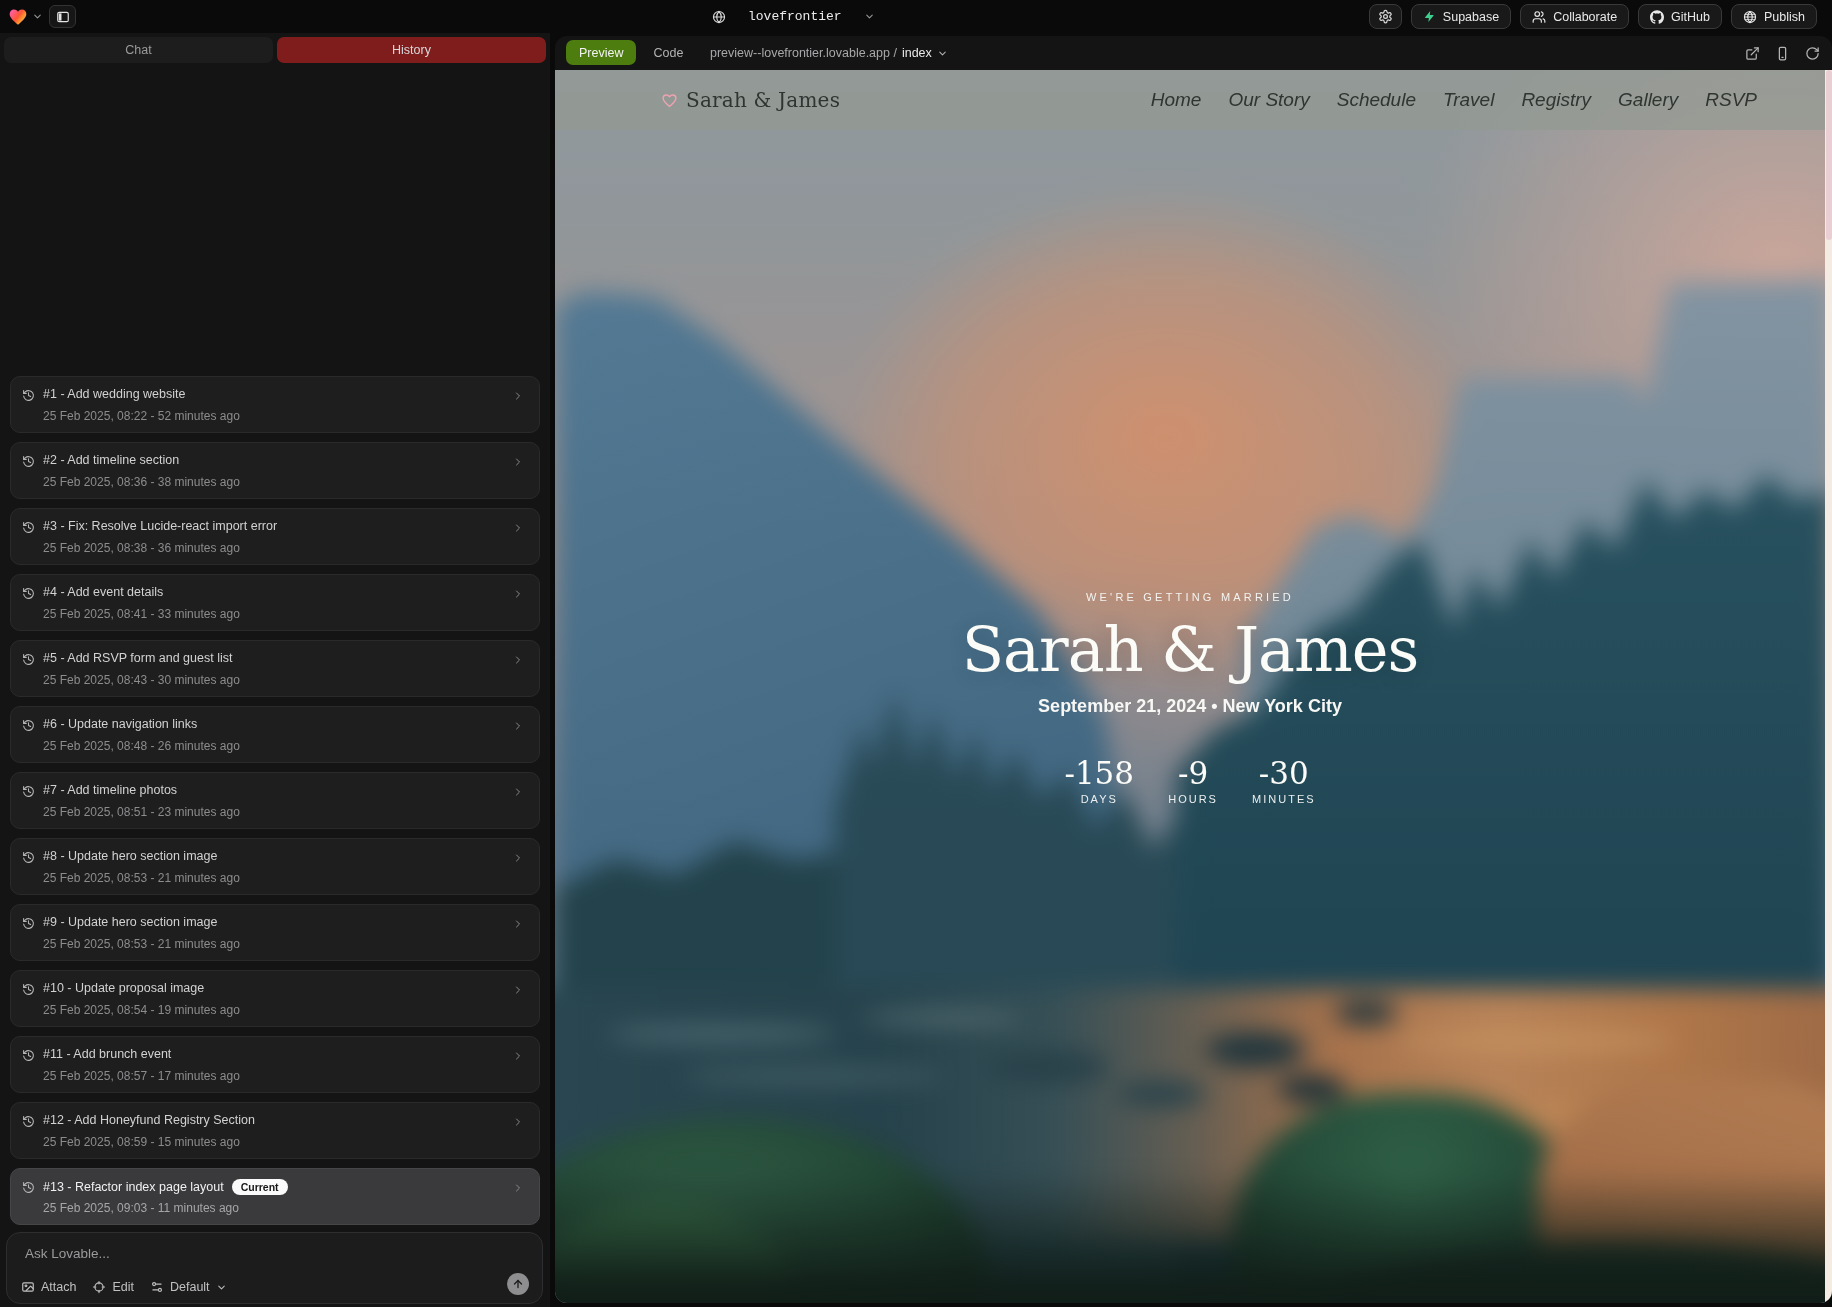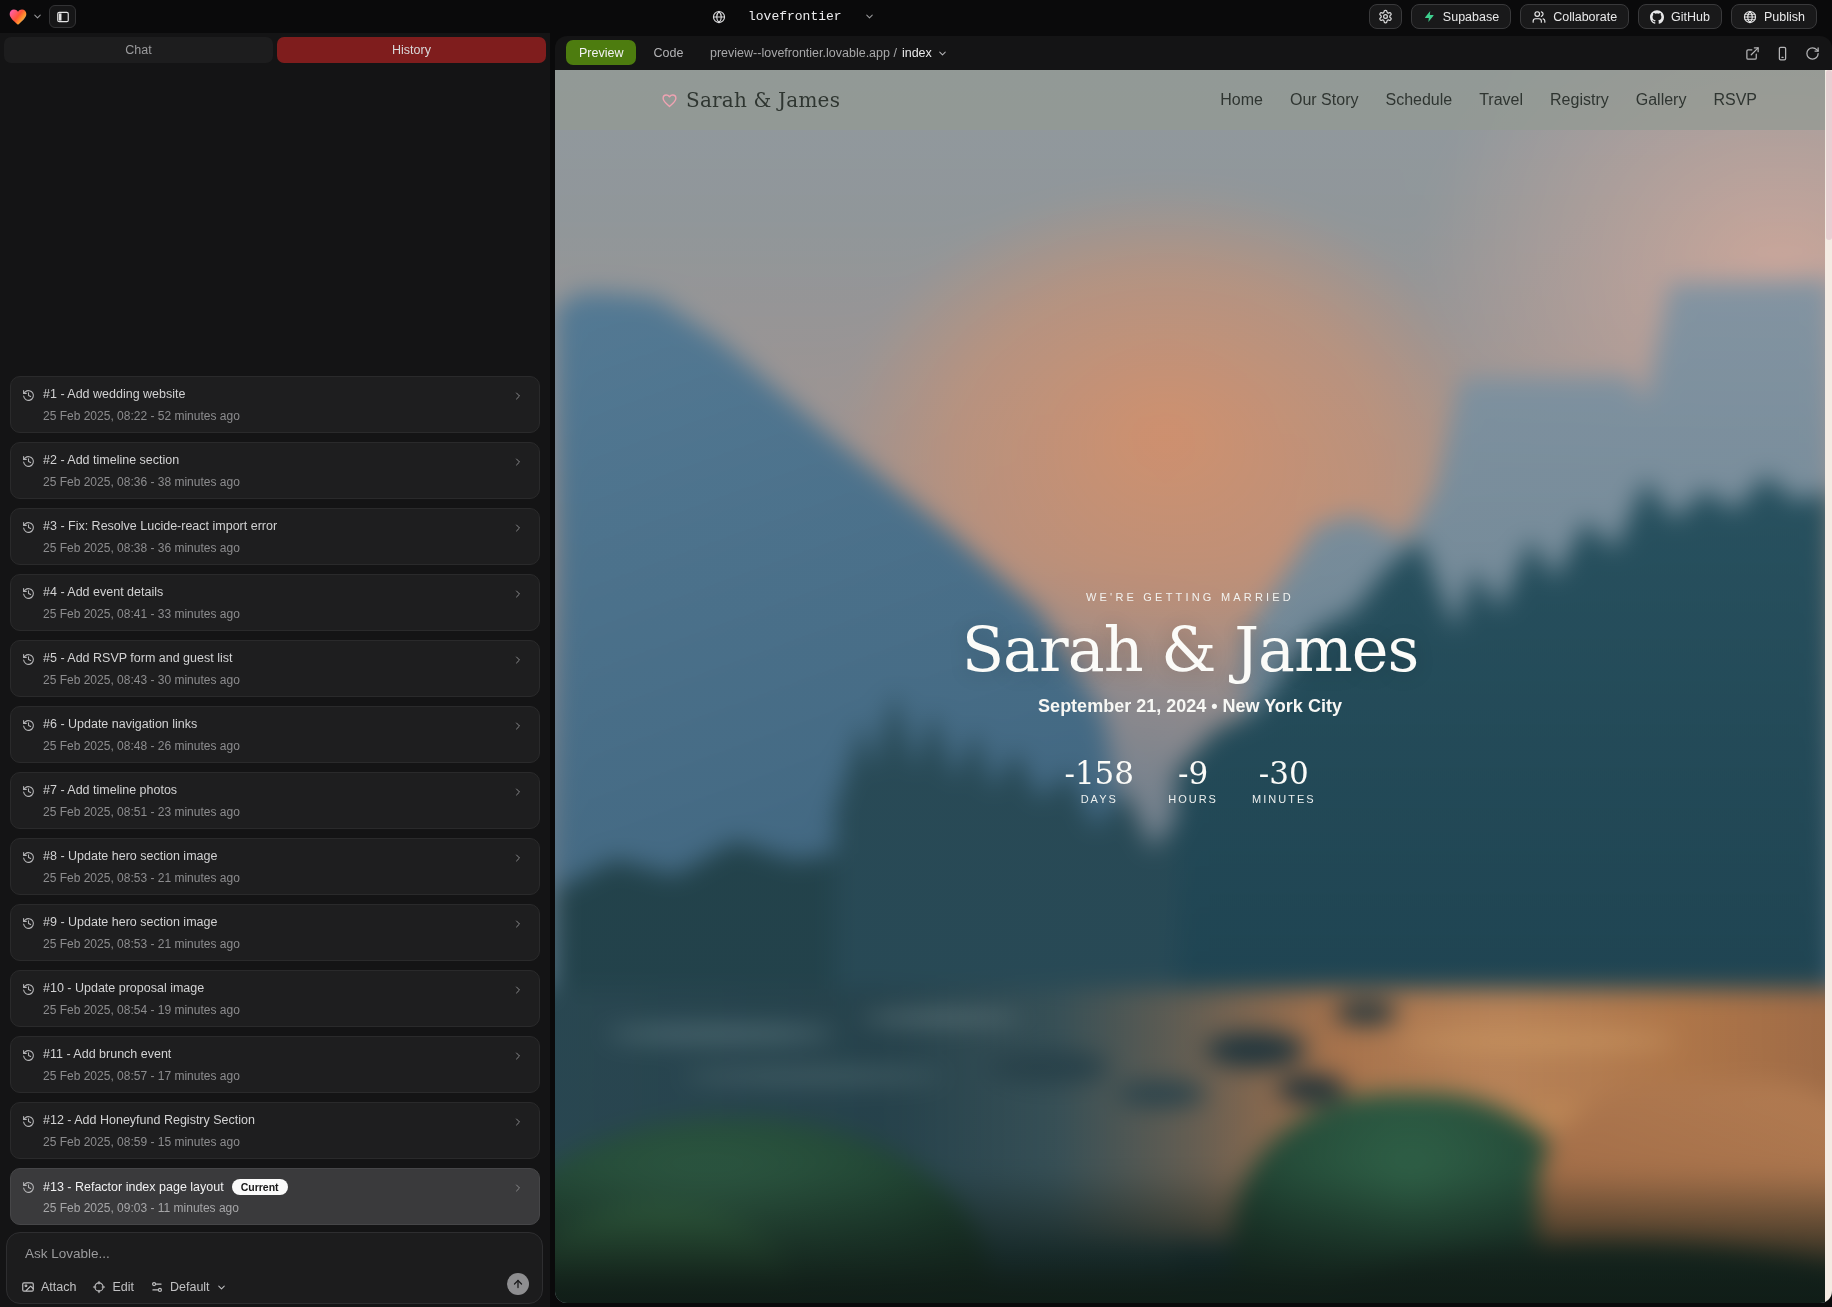--- a/index.html
+++ b/index.html
@@ -124,21 +124,21 @@
     background: linear-gradient(0deg, #101d16 30%, rgba(16,29,22,0) 100%); }
 
   .scene-tint { position:absolute; inset:0; background:linear-gradient(180deg, rgba(40,50,58,0.08), rgba(20,30,35,0.12)); }
 
   
   .site-header { position:absolute; left:0; top:0; right:7px; height:60px; background:rgba(147,154,147,0.75); }
   .brand { position:absolute; left:106px; top:0; height:60px; display:flex; align-items:center; gap:8px; cursor:pointer; }
   .brand-heart { color:#efa3b2; display:flex; }
   .brand-name { font-family:"DejaVu Serif", serif; font-size:20px; color:#2f3631; letter-spacing:0.2px; }
   .site-nav { position:absolute; right:68px; top:0; height:60px; display:flex; align-items:center; gap:27px; }
-  .nav-link { font-size:16px; color:#2f3531; text-decoration:none; cursor:pointer; }
+  .nav-link { font-size:19px; color:#2f3531; text-decoration:none; cursor:pointer;font-style:italic; }
 
   
   .hero-eyebrow { position:absolute; left:0; right:7px; top:521px; text-align:center;
     font-size:11px; letter-spacing:3.2px; color:#f3f3f0; }
   .hero-title { position:absolute; left:0; right:7px; top:540px; text-align:center;
     font-family:"DejaVu Serif", serif; font-size:62px; line-height:80px; color:#fbfbf8;
     letter-spacing:-1px; text-shadow:0 2px 20px rgba(0,0,0,0.18); }
   .hero-date { position:absolute; left:0; right:7px; top:625px; text-align:center;
     font-size:18px; line-height:22px; color:#f7f7f4;font-weight:bold; }
   .countdown { position:absolute; left:0; right:7px; top:676px; display:flex; justify-content:center; gap:30px; }

